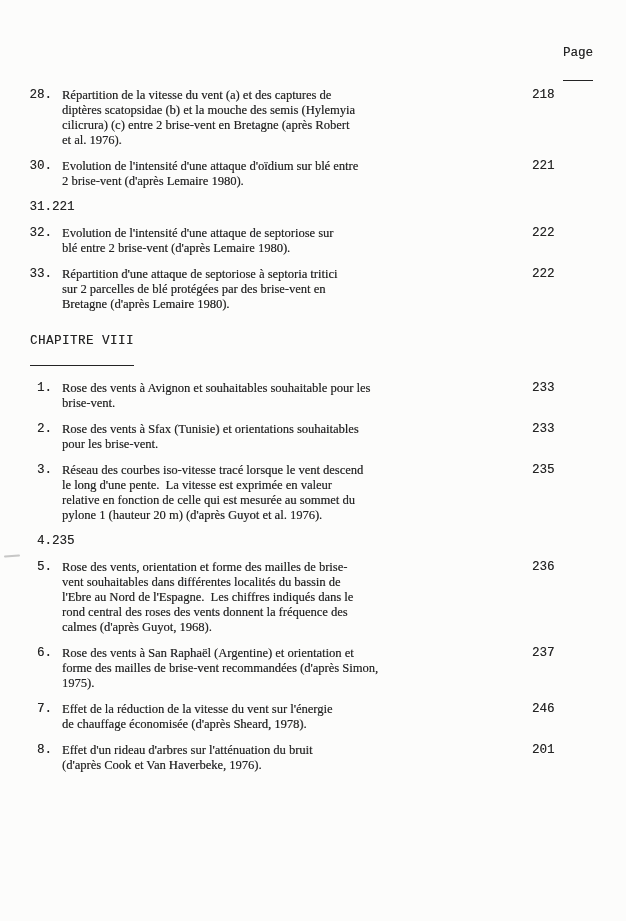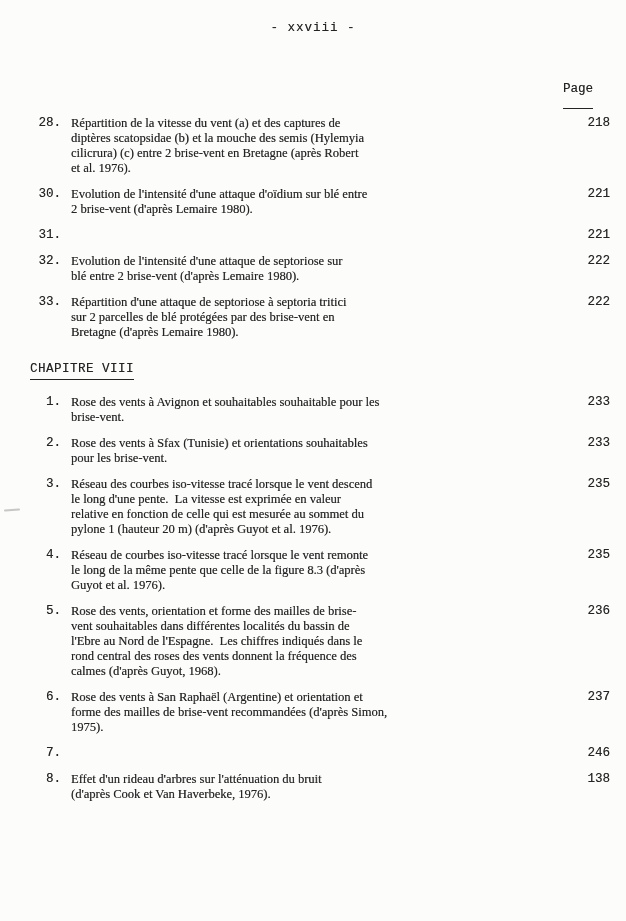--- a/index.html
+++ b/index.html
@@ -29,78 +29,75 @@
     letter-spacing: 1px;
   }
   .page-label-row {
     margin-top: 46px;
     text-align: right;
     padding-right: 33px;
   }
   .page-label {
     display: inline-block;
     border-bottom: 1.2px solid #242424;
-    padding-bottom: 11px;
+    padding-bottom: 19px;
     text-align: center;
   }
   .toc {
     margin-top: 7px;
     padding-left: 24px;
   }
   .item {
     display: flex;
     align-items: flex-start;
     margin-bottom: 11px;
-    margin-left: 9px;
   }
   .num {
     width: 28px;
     text-align: right;
     flex: 0 0 auto;
   }
   .txt {
     margin-left: 10px;
     width: 470px;
     flex: 0 0 auto;
     white-space: pre;
     font-family: Liberation Serif, serif;
   }
   .pg {
     flex: 1 1 auto;
-    text-align: right;
-    padding-right: 16px;
+    padding-right: 31px;
   }
   .chapter-heading {
     margin-top: 22px;
     margin-bottom: 15px;
     margin-left: 6px;
   }
   .chapter-heading span {
     display: inline-block;
     border-bottom: 1.2px solid #242424;
-    padding-bottom: 2px;
+    padding-bottom: 16px;
     letter-spacing: 0.5px;
   }
   .pencil-mark {
     position: absolute;
     left: 4px;
     top: 509px;
     width: 16px;
     height: 2px;
     background: rgba(145,145,145,0.5);
     transform: rotate(-4deg);
     border-radius: 1px;
   }
 </style>
 </head>
 <body>
 
 <div class="sheet">
 
-  <div class="folio">- xxviii -</div>
 
   <div class="page-label-row">
     <span class="page-label">Page</span>
   </div>
 
   <div class="toc">
 
     <div class="item">
       <div class="num">28.</div>
       <div class="txt">Répartition de la vitesse du vent (a) et des captures de
@@ -152,49 +149,48 @@
     <div class="item">
       <div class="num">3.</div>
       <div class="txt">Réseau des courbes iso-vitesse tracé lorsque le vent descend
 le long d'une pente.  La vitesse est exprimée en valeur
 relative en fonction de celle qui est mesurée au sommet du
 pylone 1 (hauteur 20 m) (d'après Guyot et al. 1976).</div>
       <div class="pg">235</div>
     </div>
     <div class="item">
       <div class="num">4.</div>
-      <div class="txt">Réseau de courbes iso-vitesse tracé lorsque le vent remonte
-le long de la même pente que celle de la figure 8.3 (d'après
-Guyot et al. 1976).</div>
       <div class="pg">235</div>
     </div>
     <div class="item">
       <div class="num">5.</div>
       <div class="txt">Rose des vents, orientation et forme des mailles de brise-
 vent souhaitables dans différentes localités du bassin de
 l'Ebre au Nord de l'Espagne.  Les chiffres indiqués dans le
 rond central des roses des vents donnent la fréquence des
 calmes (d'après Guyot, 1968).</div>
       <div class="pg">236</div>
     </div>
     <div class="item">
       <div class="num">6.</div>
       <div class="txt">Rose des vents à San Raphaël (Argentine) et orientation et
 forme des mailles de brise-vent recommandées (d'après Simon,
 1975).</div>
       <div class="pg">237</div>
     </div>
     <div class="item">
       <div class="num">7.</div>
+      <div class="txt">Effet de la réduction de la vitesse du vent sur l'énergie
+de chauffage économisée (d'après Sheard, 1978).</div>
       <div class="pg">246</div>
     </div>
     <div class="item">
       <div class="num">8.</div>
       <div class="txt">Effet d'un rideau d'arbres sur l'atténuation du bruit
 (d'après Cook et Van Haverbeke, 1976).</div>
-      <div class="pg">138</div>
+      <div class="pg">201</div>
     </div>
 
   </div>
 
   <div class="pencil-mark"></div>
 
 </div>
 
 </body></html>

